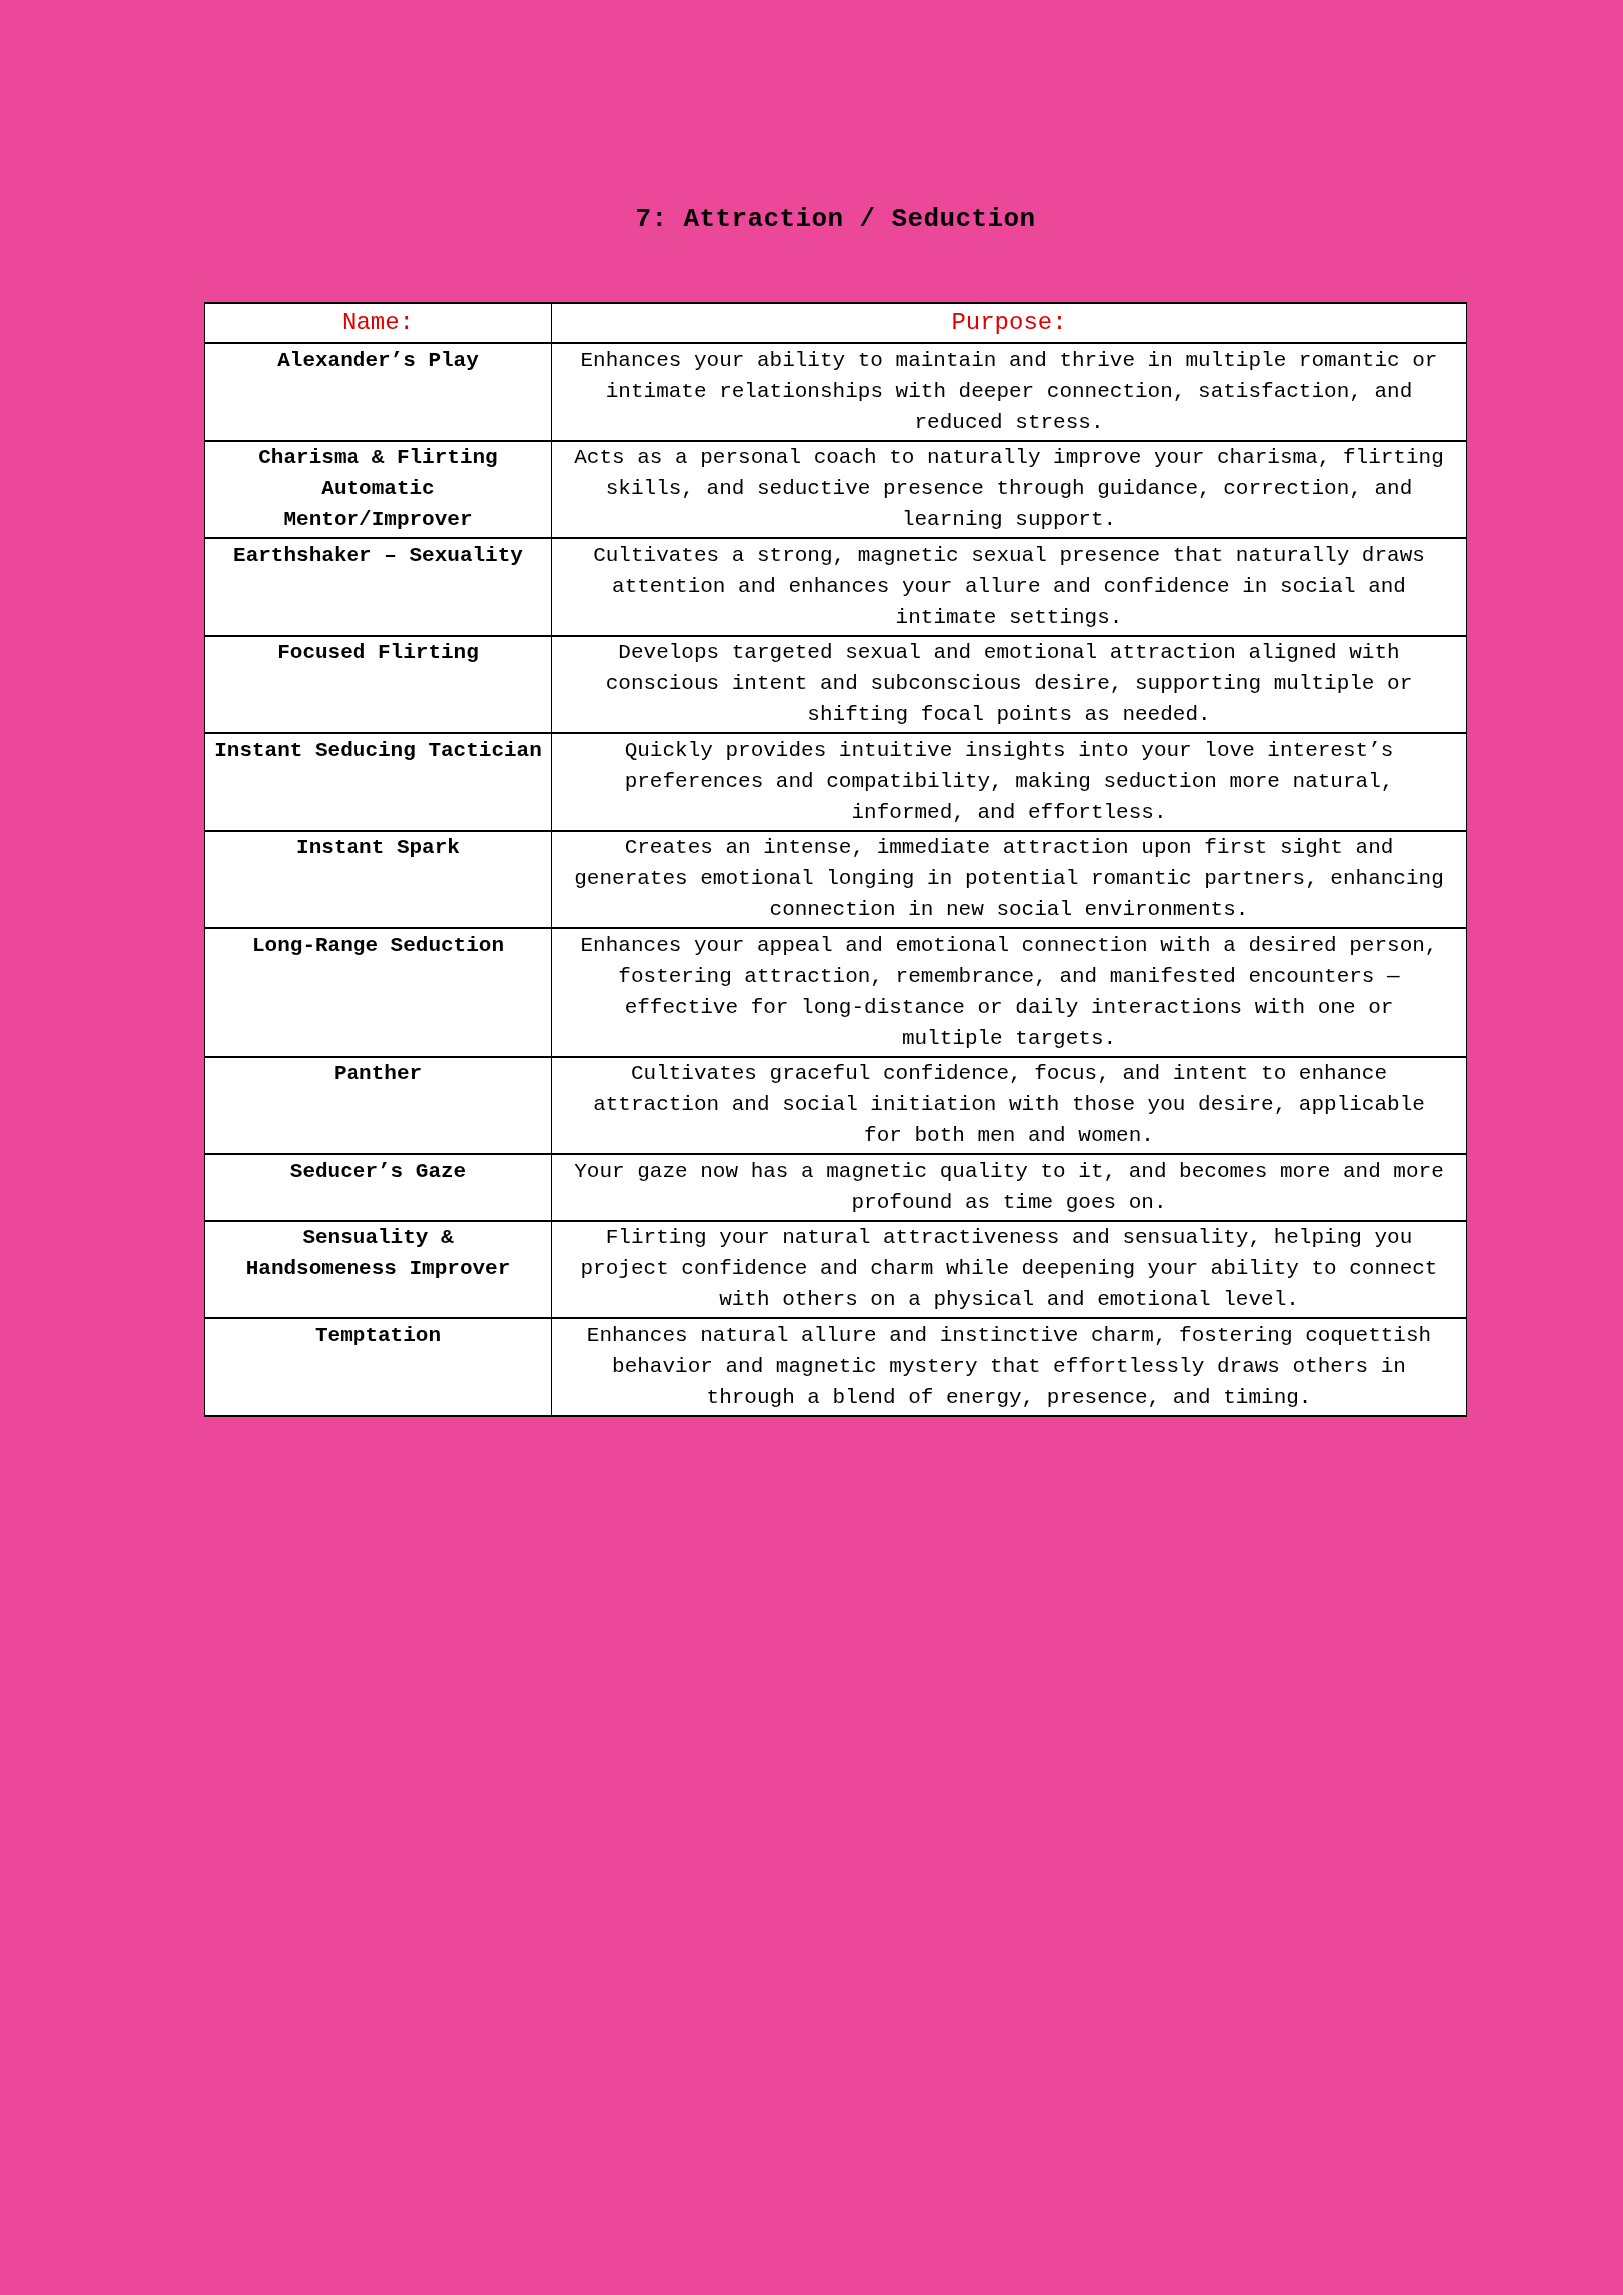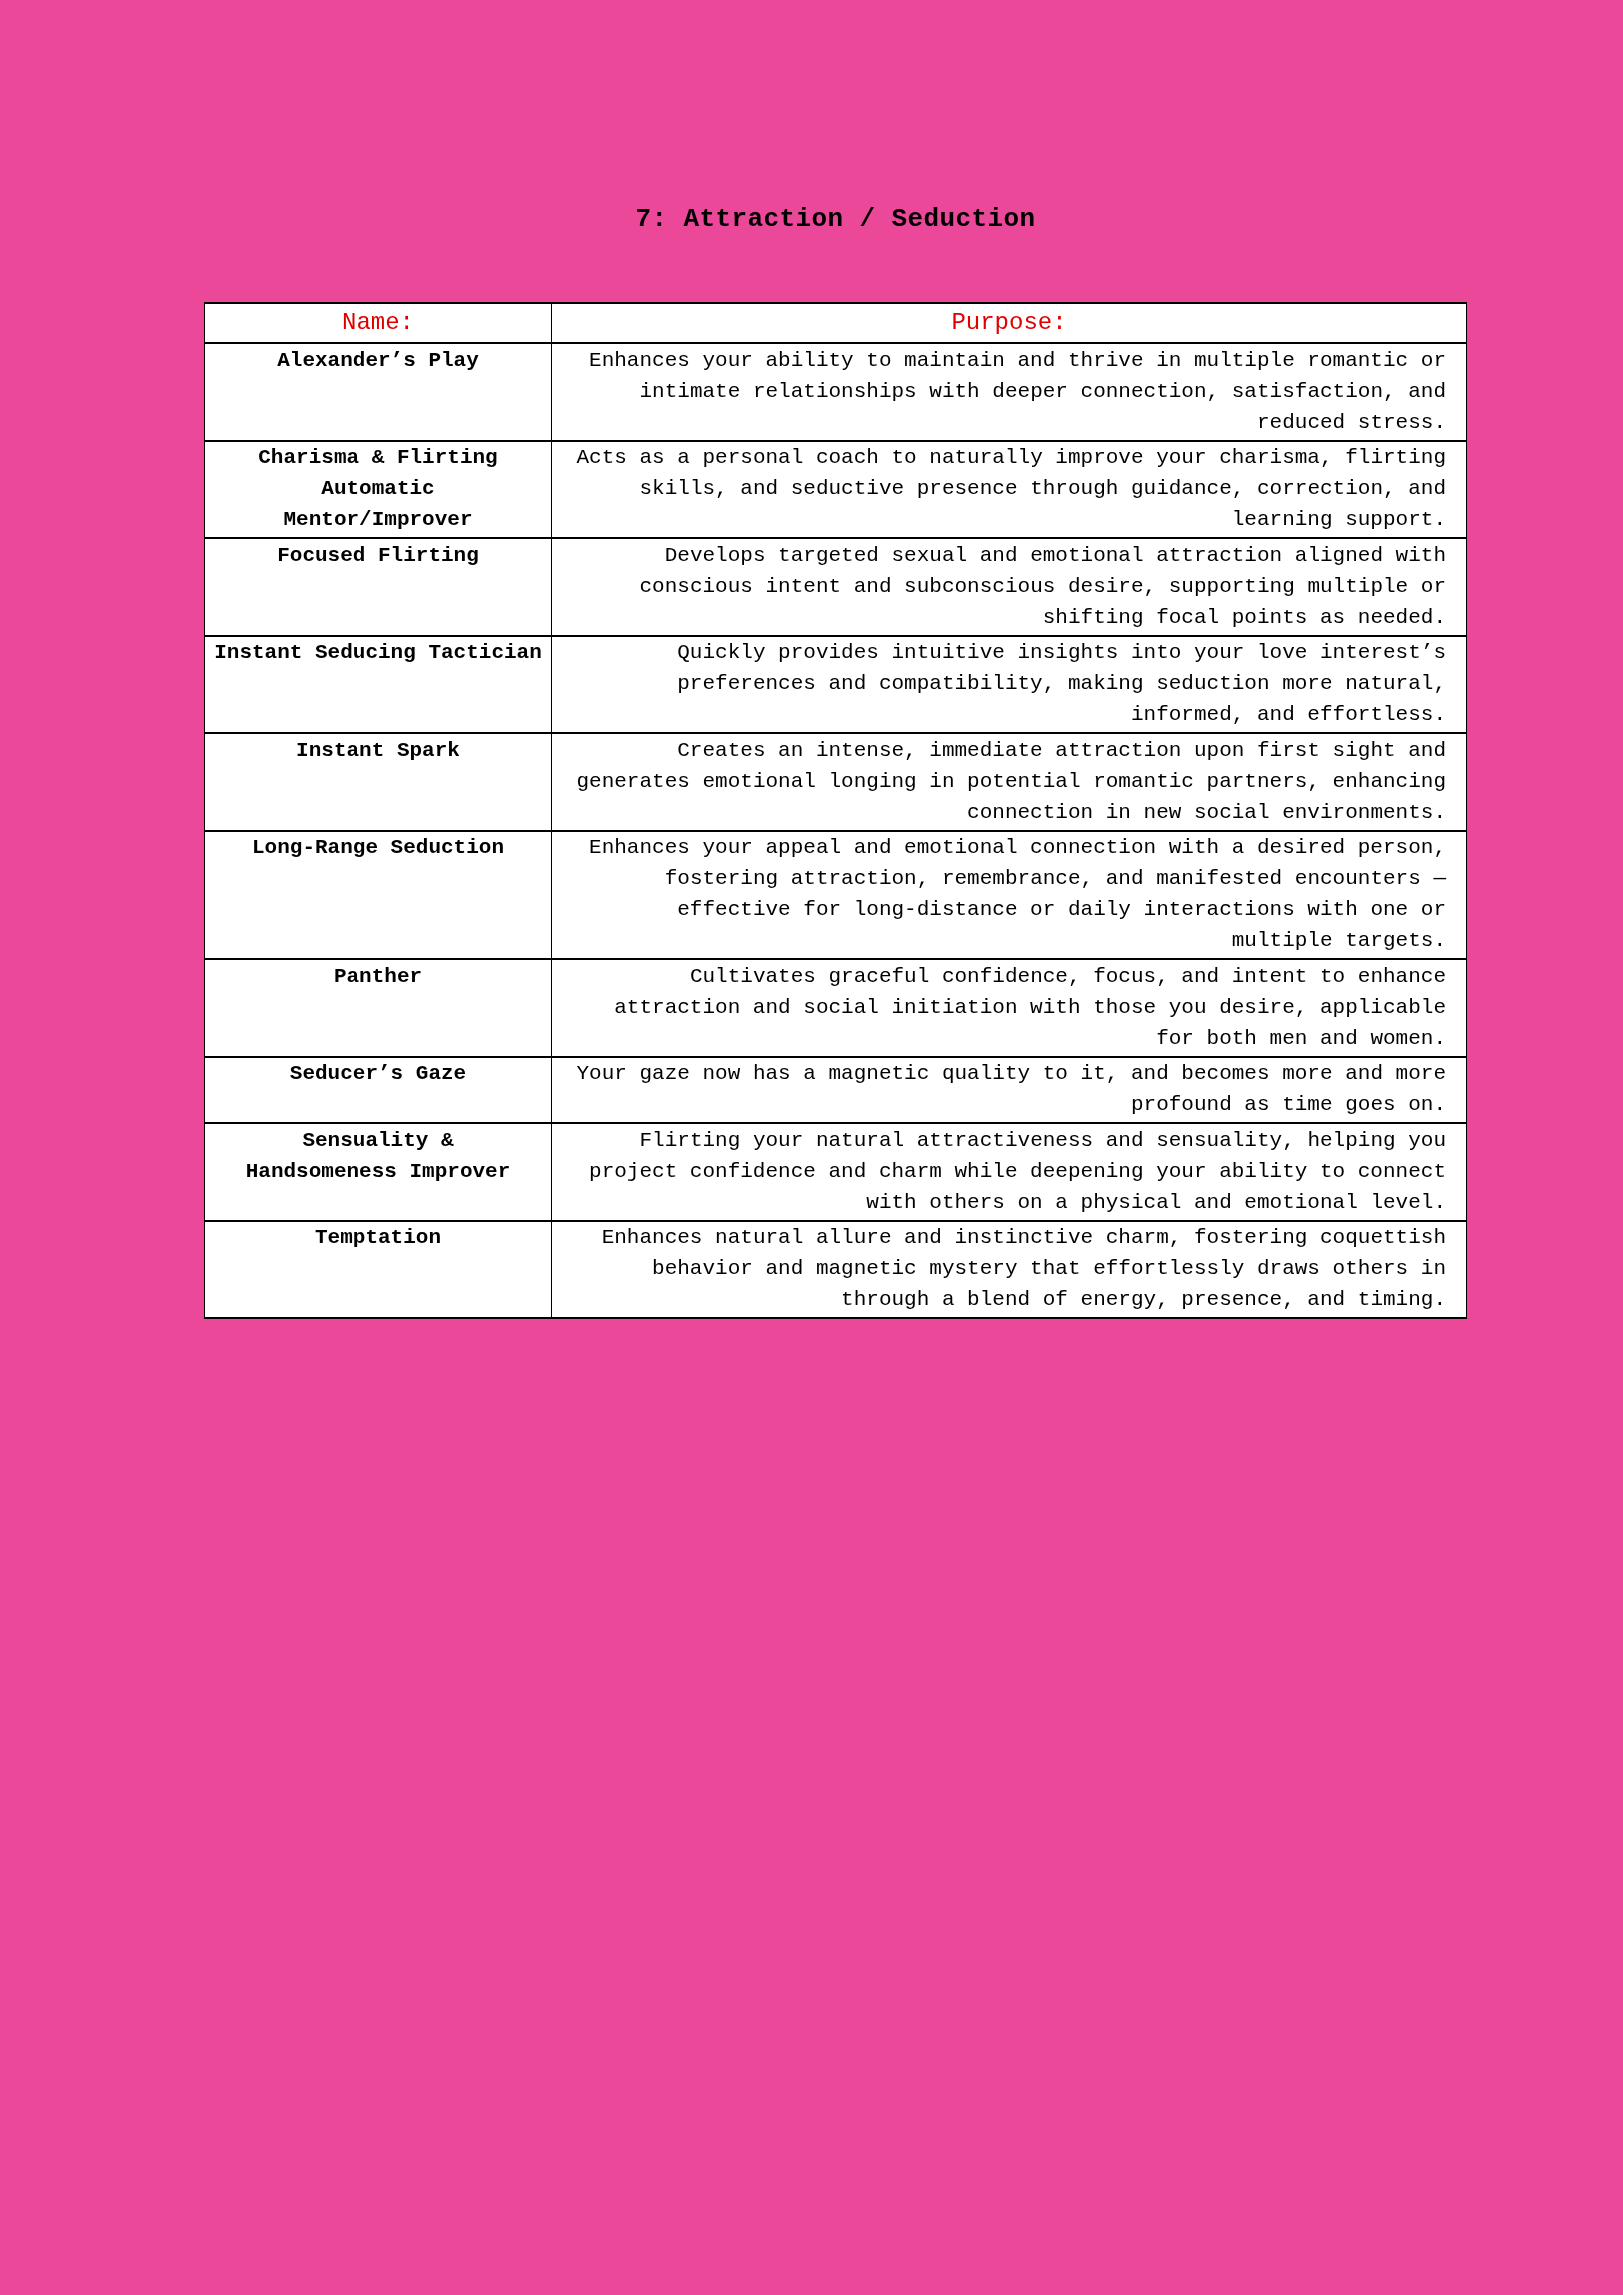--- a/index.html
+++ b/index.html
@@ -55,21 +55,20 @@
     line-height: 31px;
   }
   td.name-cell {
     font-weight: 700;
     white-space: pre-line;
     padding: 0.8px 3.4px 1.7px 3.4px;
   }
   td.purpose-cell {
     font-weight: 400;
     padding: 0.8px 20px 1.7px 20px;
-    text-align: right;
   }
 </style>
 </head>
 <body>
 
 <div class="page">
 
   <div class="doc-title">7: Attraction / Seduction</div>
 
   <table class="roster">
@@ -86,20 +85,24 @@
     <tbody>
       <tr>
         <td class="name-cell">Alexander’s Play</td>
         <td class="purpose-cell">Enhances your ability to maintain and thrive in multiple romantic or intimate relationships with deeper connection, satisfaction, and reduced stress.</td>
       </tr>
       <tr>
         <td class="name-cell">Charisma &amp; Flirting
 Automatic
 Mentor/Improver</td>
         <td class="purpose-cell">Acts as a personal coach to naturally improve your charisma, flirting skills, and seductive presence through guidance, correction, and learning support.</td>
+      </tr>
+      <tr>
+        <td class="name-cell">Earthshaker – Sexuality</td>
+        <td class="purpose-cell">Cultivates a strong, magnetic sexual presence that naturally draws attention and enhances your allure and confidence in social and intimate settings.</td>
       </tr>
       <tr>
         <td class="name-cell">Focused Flirting</td>
         <td class="purpose-cell">Develops targeted sexual and emotional attraction aligned with conscious intent and subconscious desire, supporting multiple or shifting focal points as needed.</td>
       </tr>
       <tr>
         <td class="name-cell">Instant Seducing Tactician</td>
         <td class="purpose-cell">Quickly provides intuitive insights into your love interest’s preferences and compatibility, making seduction more natural, informed, and effortless.</td>
       </tr>
       <tr>

